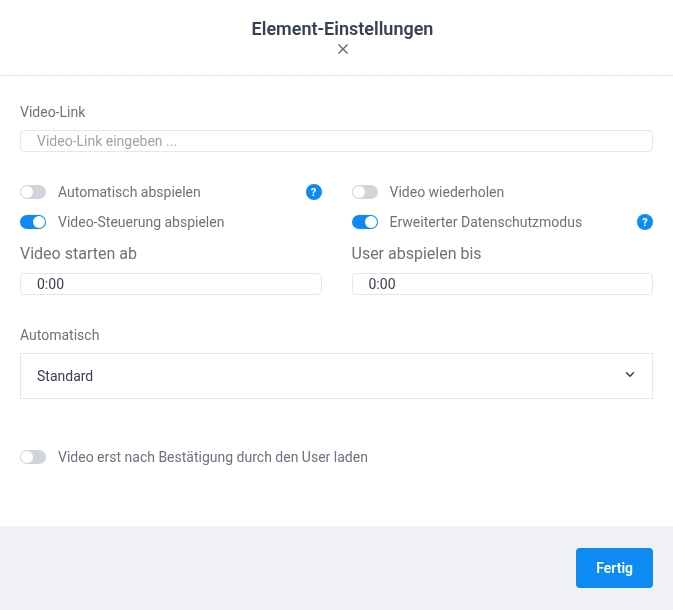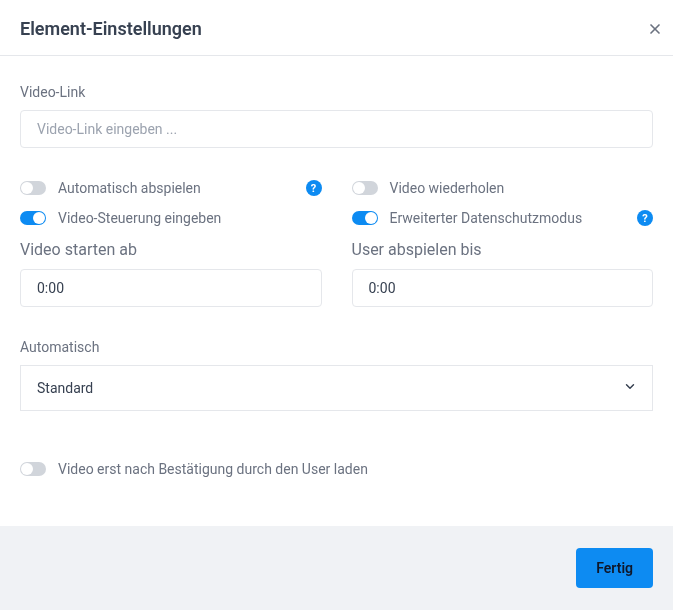--- a/index.html
+++ b/index.html
@@ -14,20 +14,21 @@
       background: #fff;
       color: #4b5563;
       font-size: 14px;
     }
     .modal-header {
       display: flex;
       justify-content: space-between;
       align-items: center;
       padding: 18px 8px 16px 20px;
       border-bottom: 1px solid #e5e7eb;
+      flex-direction: column;
     }
     .modal-title {
       font-size: 18px;
       font-weight: 600;
       color: #374151;
     }
     .close-btn {
       cursor: pointer;
       color: #6b7280;
       width: 20px;
@@ -47,21 +48,21 @@
       font-size: 14px;
       color: #6b7280;
       margin-bottom: 10px;
       display: block;
       margin-top: 8px;
     }
     .text-input {
       width: 100%;
       border: 1px solid #e5e7eb;
       border-radius: 4px;
-      padding: 10px 16px;
+      padding: 2px 16px;
       font-size: 14px;
       color: #374151;
       font-family: inherit;
     }
     .text-input::placeholder {
       color: #9ca3af;
     }
     .two-col {
       display: flex;
       gap: 30px;
@@ -172,21 +173,21 @@
       padding: 22px 20px;
       display: flex;
       justify-content: flex-end;
       position: absolute;
       bottom: 0;
       left: 0;
       right: 0;
     }
     .done-btn {
       background: #0d8bf2;
-      color: #0f172a;
+      color: #ffffff;
       border: none;
       border-radius: 4px;
       padding: 12px 20px;
       font-size: 14px;
       font-weight: 600;
       cursor: pointer;
       font-family: inherit;
     }
     .time-input-group {
       margin-top: 0;
@@ -218,21 +219,21 @@
           <div class="toggle-knob"></div>
         </div>
         <span class="toggle-label">Automatisch abspielen</span>
         <div class="help-icon">?</div>
       </div>
 
       <div class="toggle-row">
         <div class="toggle on">
           <div class="toggle-knob"></div>
         </div>
-        <span class="toggle-label">Video-Steuerung eingeben</span>
+        <span class="toggle-label">Video-Steuerung abspielen</span>
       </div>
 
       <div class="time-input-group">
         <div class="sub-label">Video starten ab</div>
         <input type="text" class="text-input" value="0:00" style="">
       </div>
 
     </div>
 
     <div class="col">

